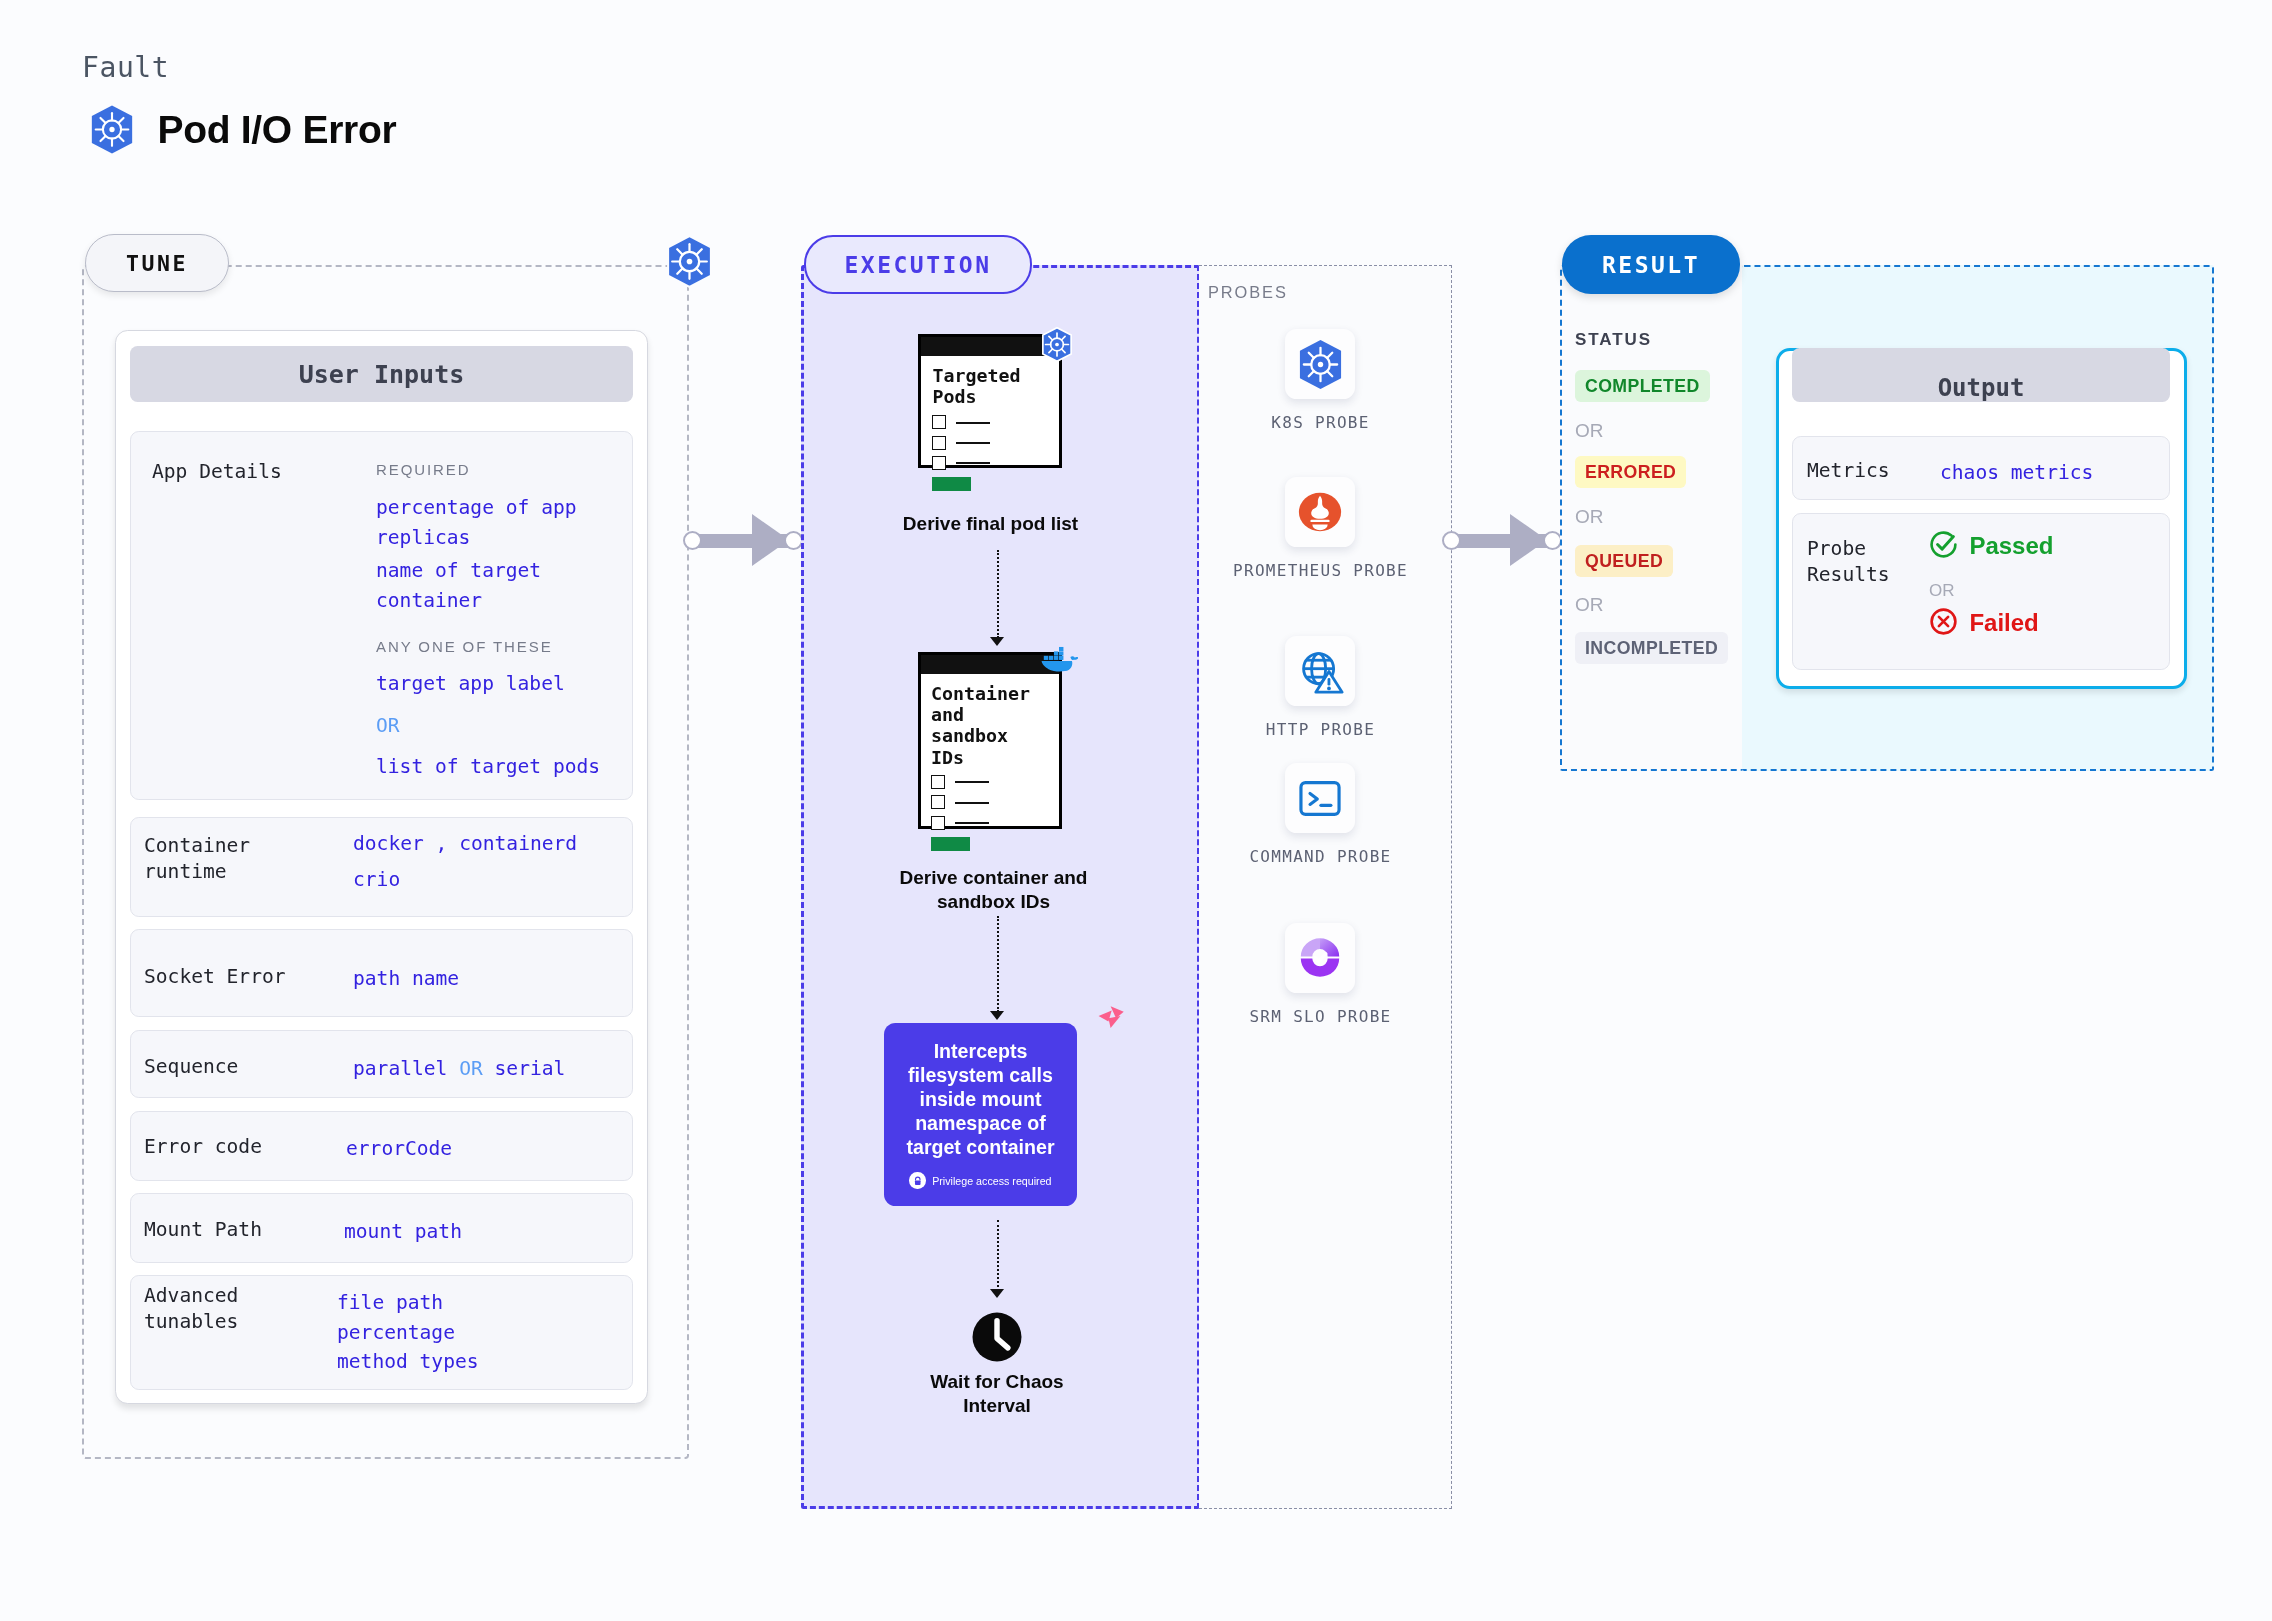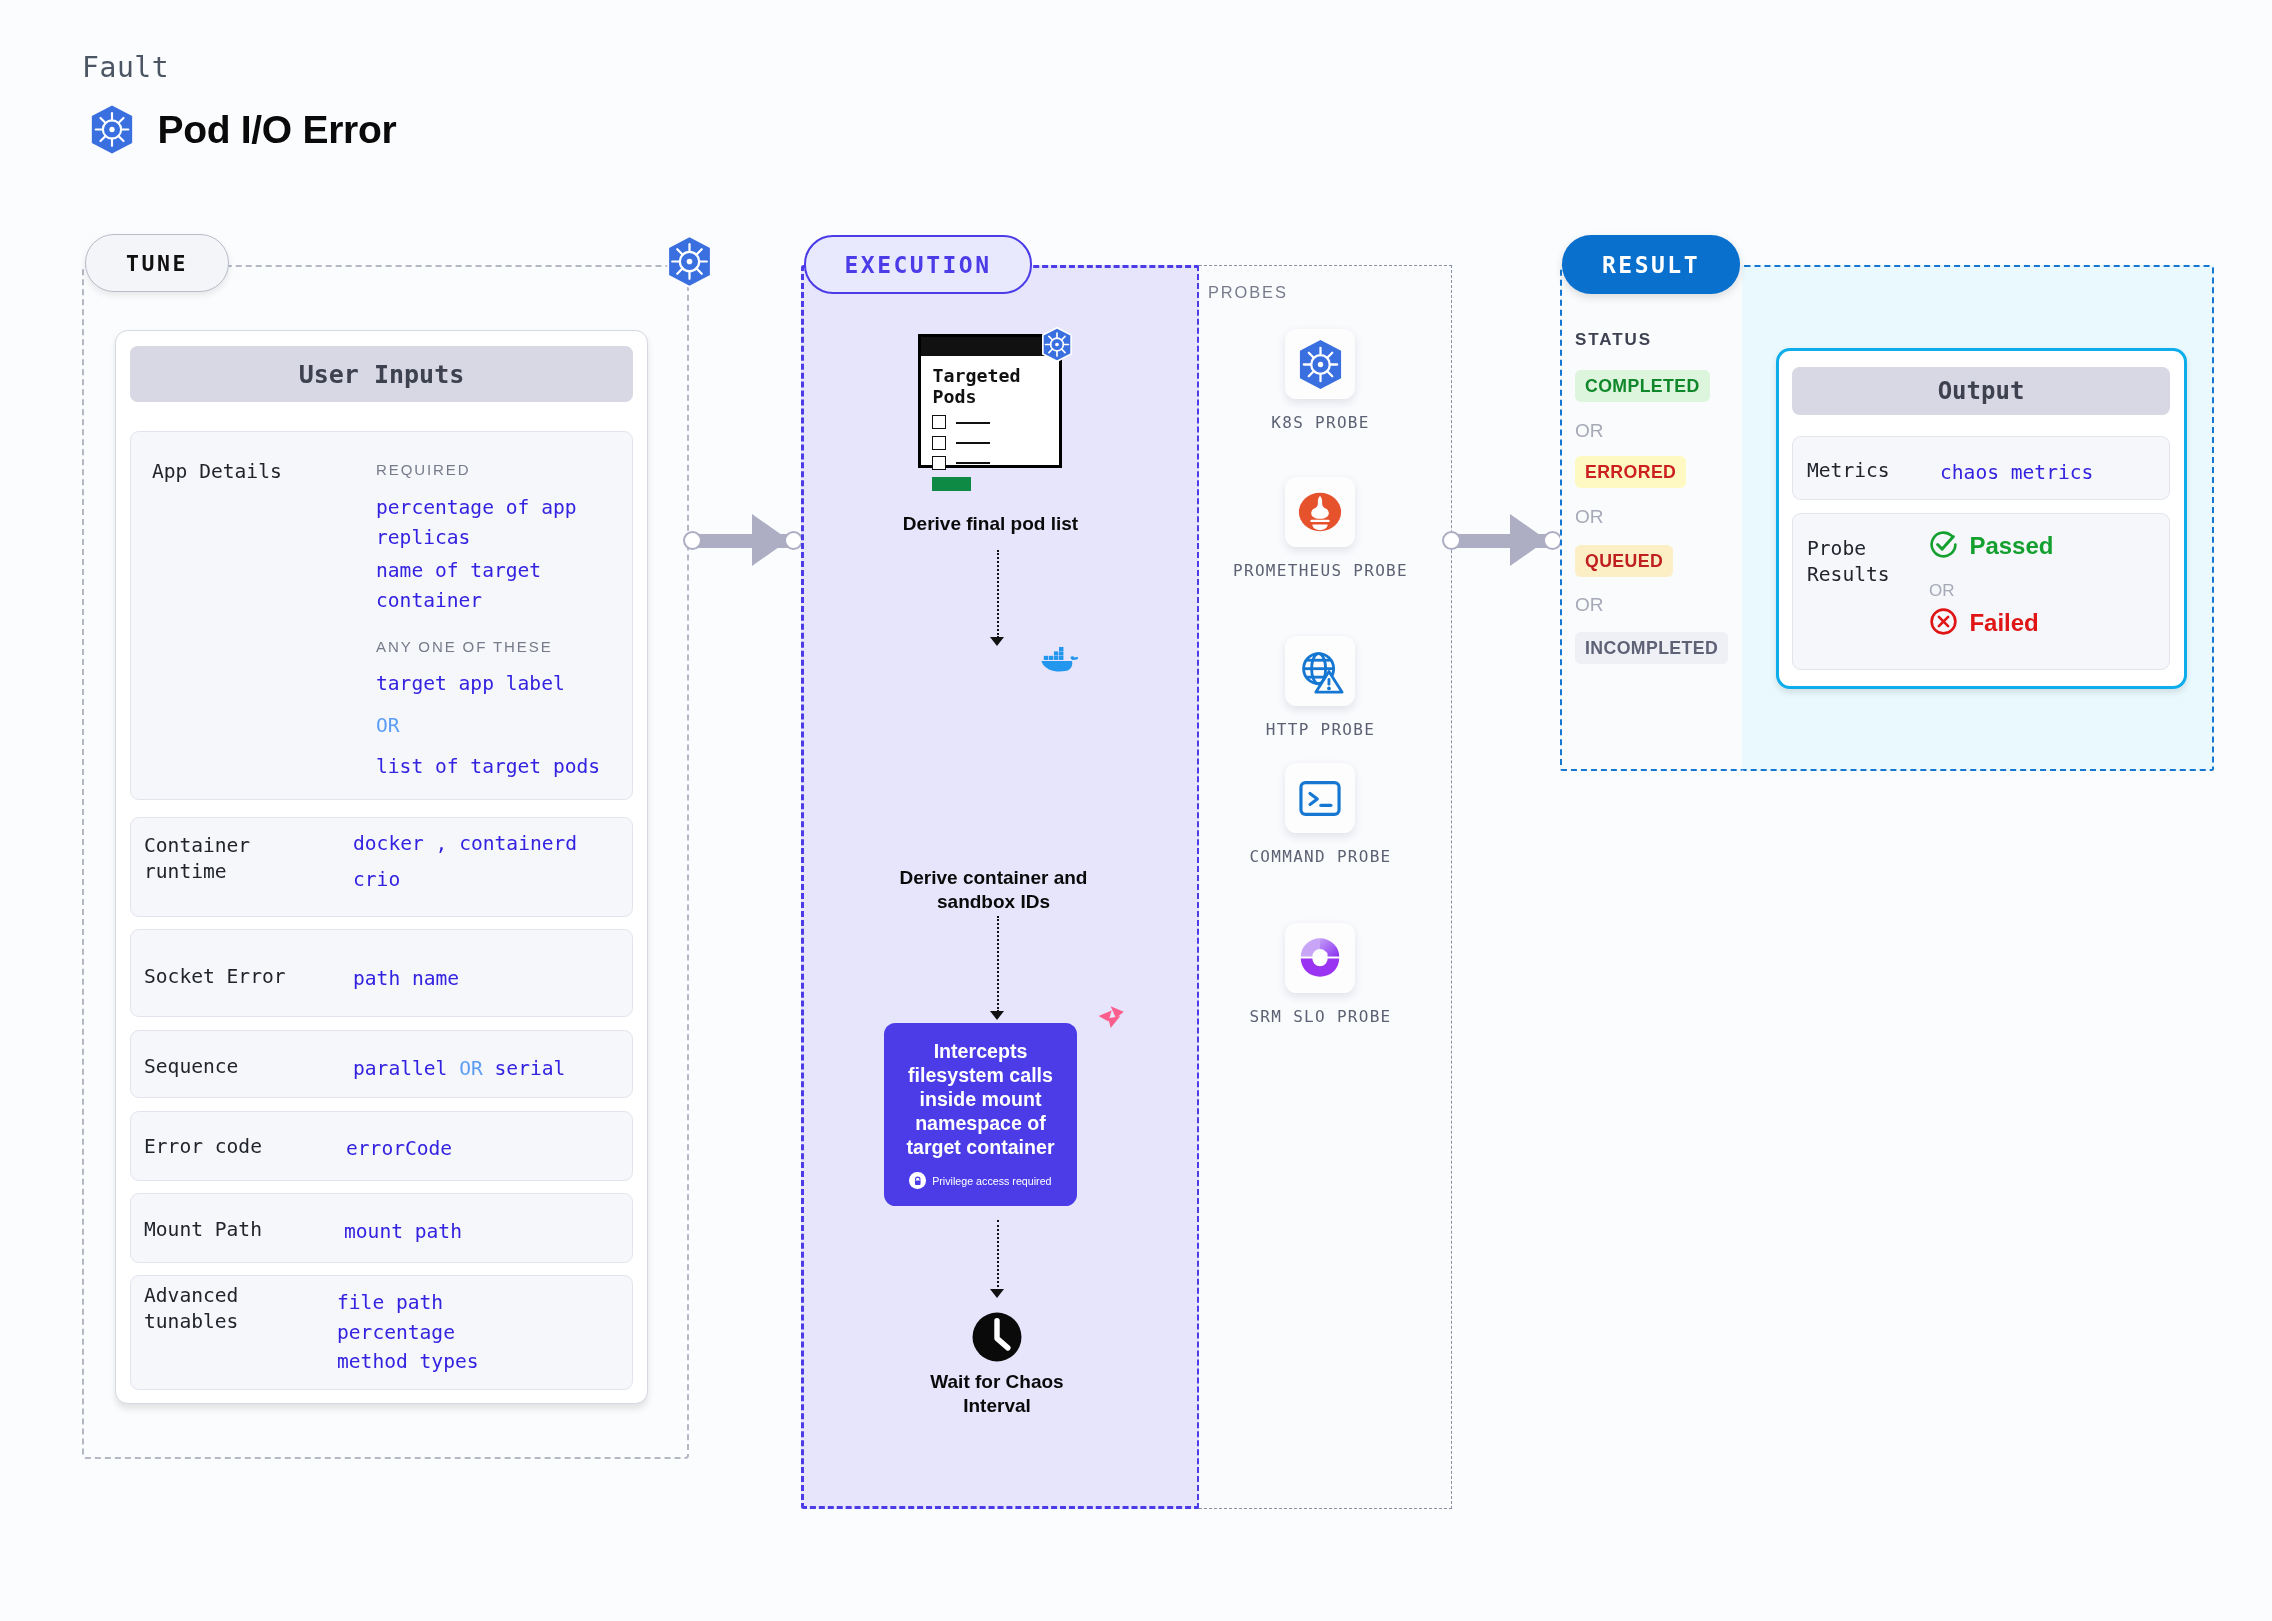--- a/index.html
+++ b/index.html
@@ -278,20 +278,31 @@
         <path d="M63.4 38.6 L74 28"></path>
           <path d="M36.6 65.4 L26 76"></path>
       </g>
     </svg>
   </div>
   <div class="step-cap" style="left:858px; top:512px; width:265px;">Derive final pod list</div>
 
   <div class="dotline" style="left:997px; top:550px; height:88px;"></div>
   <div class="arrowhead" style="left:990px; top:637px;"></div>
 
+  <div class="doc" style="left:918px; top:652px; width:144px; height:177px;">
+    <div class="doc-bar"></div>
+    <div class="doc-title" style="left:10px; top:28px; width:120px;">Container<br>and<br>sandbox<br>IDs</div>
+    <div class="chk" style="left:10px; top:120px;"></div>
+    <div class="chkline" style="left:34px; top:126px; width:34px;"></div>
+    <div class="chk" style="left:10px; top:140px;"></div>
+    <div class="chkline" style="left:34px; top:147px; width:34px;"></div>
+    <div class="chk" style="left:10px; top:161px;"></div>
+    <div class="chkline" style="left:34px; top:167px; width:34px;"></div>
+    <div class="greenbar" style="left:10px; top:182px; width:39px; height:14px;"></div>
+  </div>
   <div style="position:absolute; left:1040px; top:643px; z-index:6;">
     <svg width="38" height="32" viewBox="0 0 120 100">
       <g fill="#2396ed">
         <rect x="28" y="40" width="14" height="13"></rect>
           <rect x="44" y="40" width="14" height="13"></rect>
         <rect x="60" y="40" width="14" height="13"></rect>
           <rect x="44" y="26" width="14" height="13"></rect>
         <rect x="60" y="26" width="14" height="13"></rect>
           <rect x="60" y="12" width="14" height="13"></rect>
         <rect x="12" y="40" width="14" height="13"></rect>
@@ -445,21 +456,21 @@
   </div>
   <div class="or-word" style="left:1575px; top:594px;">OR</div>
   <div class="chip" style="left:1575px; top:632px; background:#eff0f6; color:#5d6275;">
     <span>INCOMPLETED</span>
   </div>
 
   <div style="position:absolute; left:1776px; top:348px; width:411px; height:341px;
               background:#fff; border:3.2px solid #0cadea; border-radius:14px;
               box-shadow: 0 3.8px 6.3px rgba(0,0,0,.10);"></div>
 
-  <div class="card-head" style="position:absolute; left:1792px; top:367px; width:378px; height:48px; font-size:24px;">
+  <div class="card-head" style="position:absolute; left:1792px; top:348px; width:378px; height:54px; font-size:24px;align-items:flex-end;">
     <span>Output</span>
   </div>
 
   <div class="row-box" style="position:absolute; left:1792px; top:436px; width:378px; height:64px;"></div>
   <div class="row-label" style="left:1807px; top:458px;">Metrics</div>
   <div class="row-vals" style="left:1940px; top:458px;">chaos metrics</div>
 
   <div class="row-box" style="position:absolute; left:1792px; top:513px; width:378px; height:157px;"></div>
   <div class="row-label" style="left:1807px; top:536px; width:126px;">
     <span>Probe Results</span>

